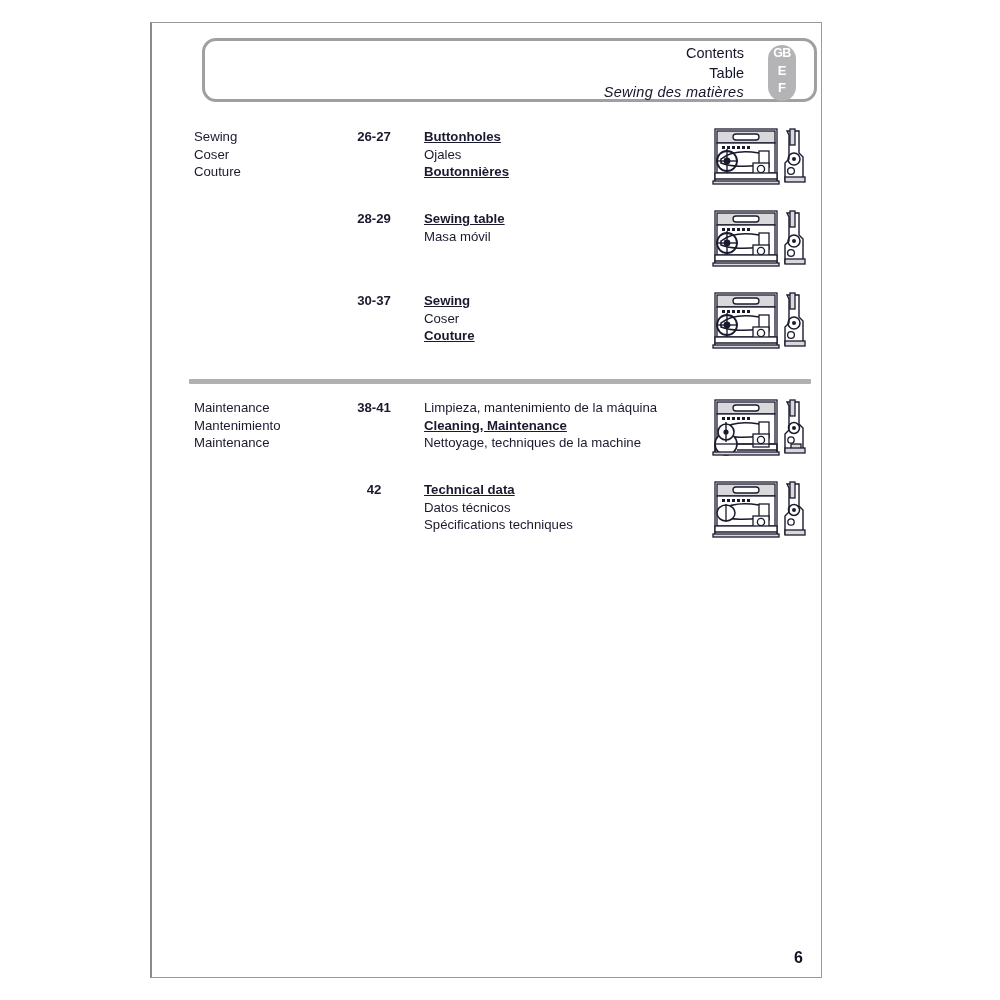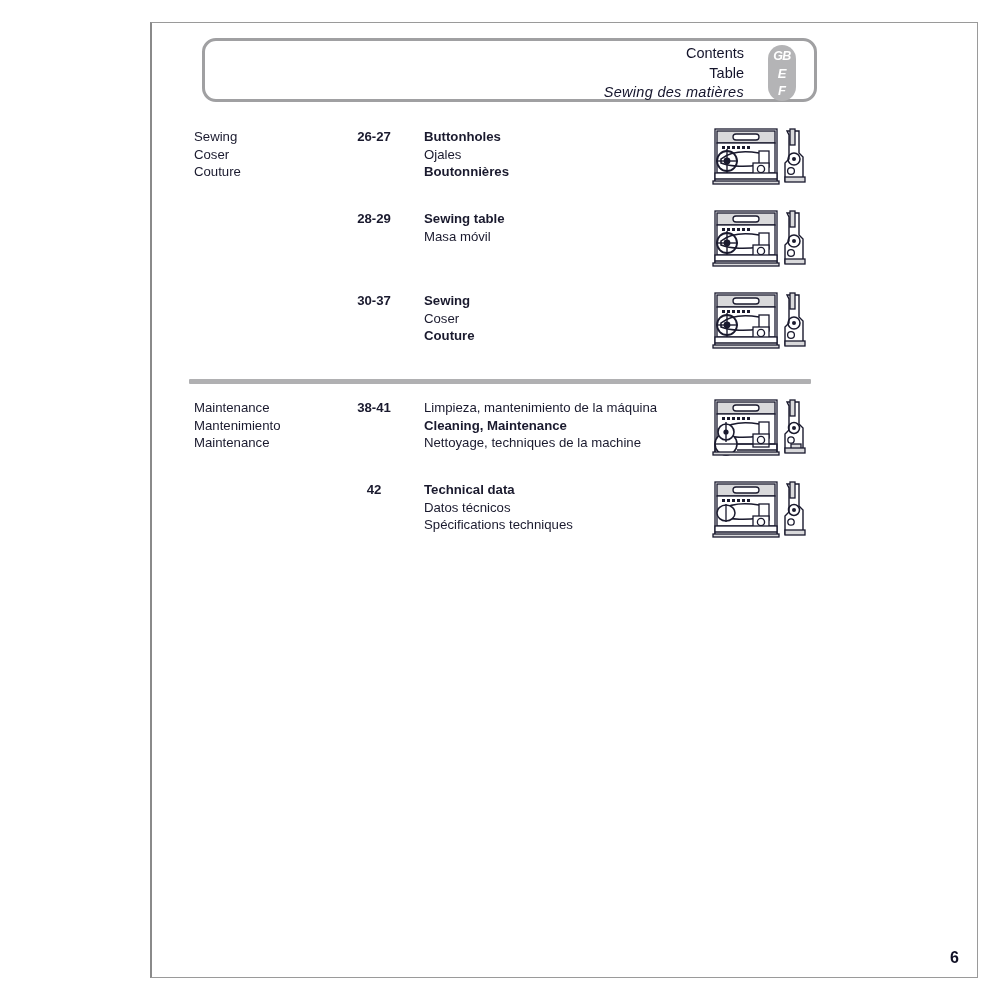--- a/index.html
+++ b/index.html
@@ -13,21 +13,21 @@
   body {
     font-family: "Liberation Sans", sans-serif;
     color: #1a1a2e;
   }
 
   
   #page {
     position: absolute;
     left: 150px;
     top: 22px;
-    width: 828px;
+    width: 672px;
     height: 956px;
     background: #ffffff;
     border-left: 2px solid #8a8a8a;
     border-top: 1px solid #9a9a9a;
     border-right: 1px solid #9a9a9a;
     border-bottom: 1px solid #9a9a9a;
     box-sizing: border-box;
   }
 
   
@@ -67,23 +67,21 @@
     width: 28px;
     height: 56px;
     border-radius: 14px;
     background: #b4b4b6;
     color: #ffffff;
     font-weight: bold;
     font-size: 13px;
     display: flex;
     flex-direction: column;
     align-items: center;
-    justify-content: center;
     line-height: 17px;
-    font-style: italic;
   }
   #lang-pill span { display:block; }
   #lang-pill .gb { font-size: 12.5px; letter-spacing: -0.5px; }
 
   
   #content {
     position: absolute;
     left: 0;
     top: 100px;
     width: 700px;
@@ -129,21 +127,21 @@
     font-size: 13.2px;
   }
   .col-icon {
     position: absolute;
     left: 555px;
     top: 0px;
     width: 105px;
     height: 72px;
   }
   .tline { white-space: nowrap; }
-  .tline.b { font-weight: bold; }
+  .tline.b { font-weight: bold; text-decoration: underline; }
 
   
   #page-number {
     position: absolute;
     right: 18px;
     bottom: 10px;
     font-weight: bold;
     font-size: 16px;
     color: #111126;
   }

